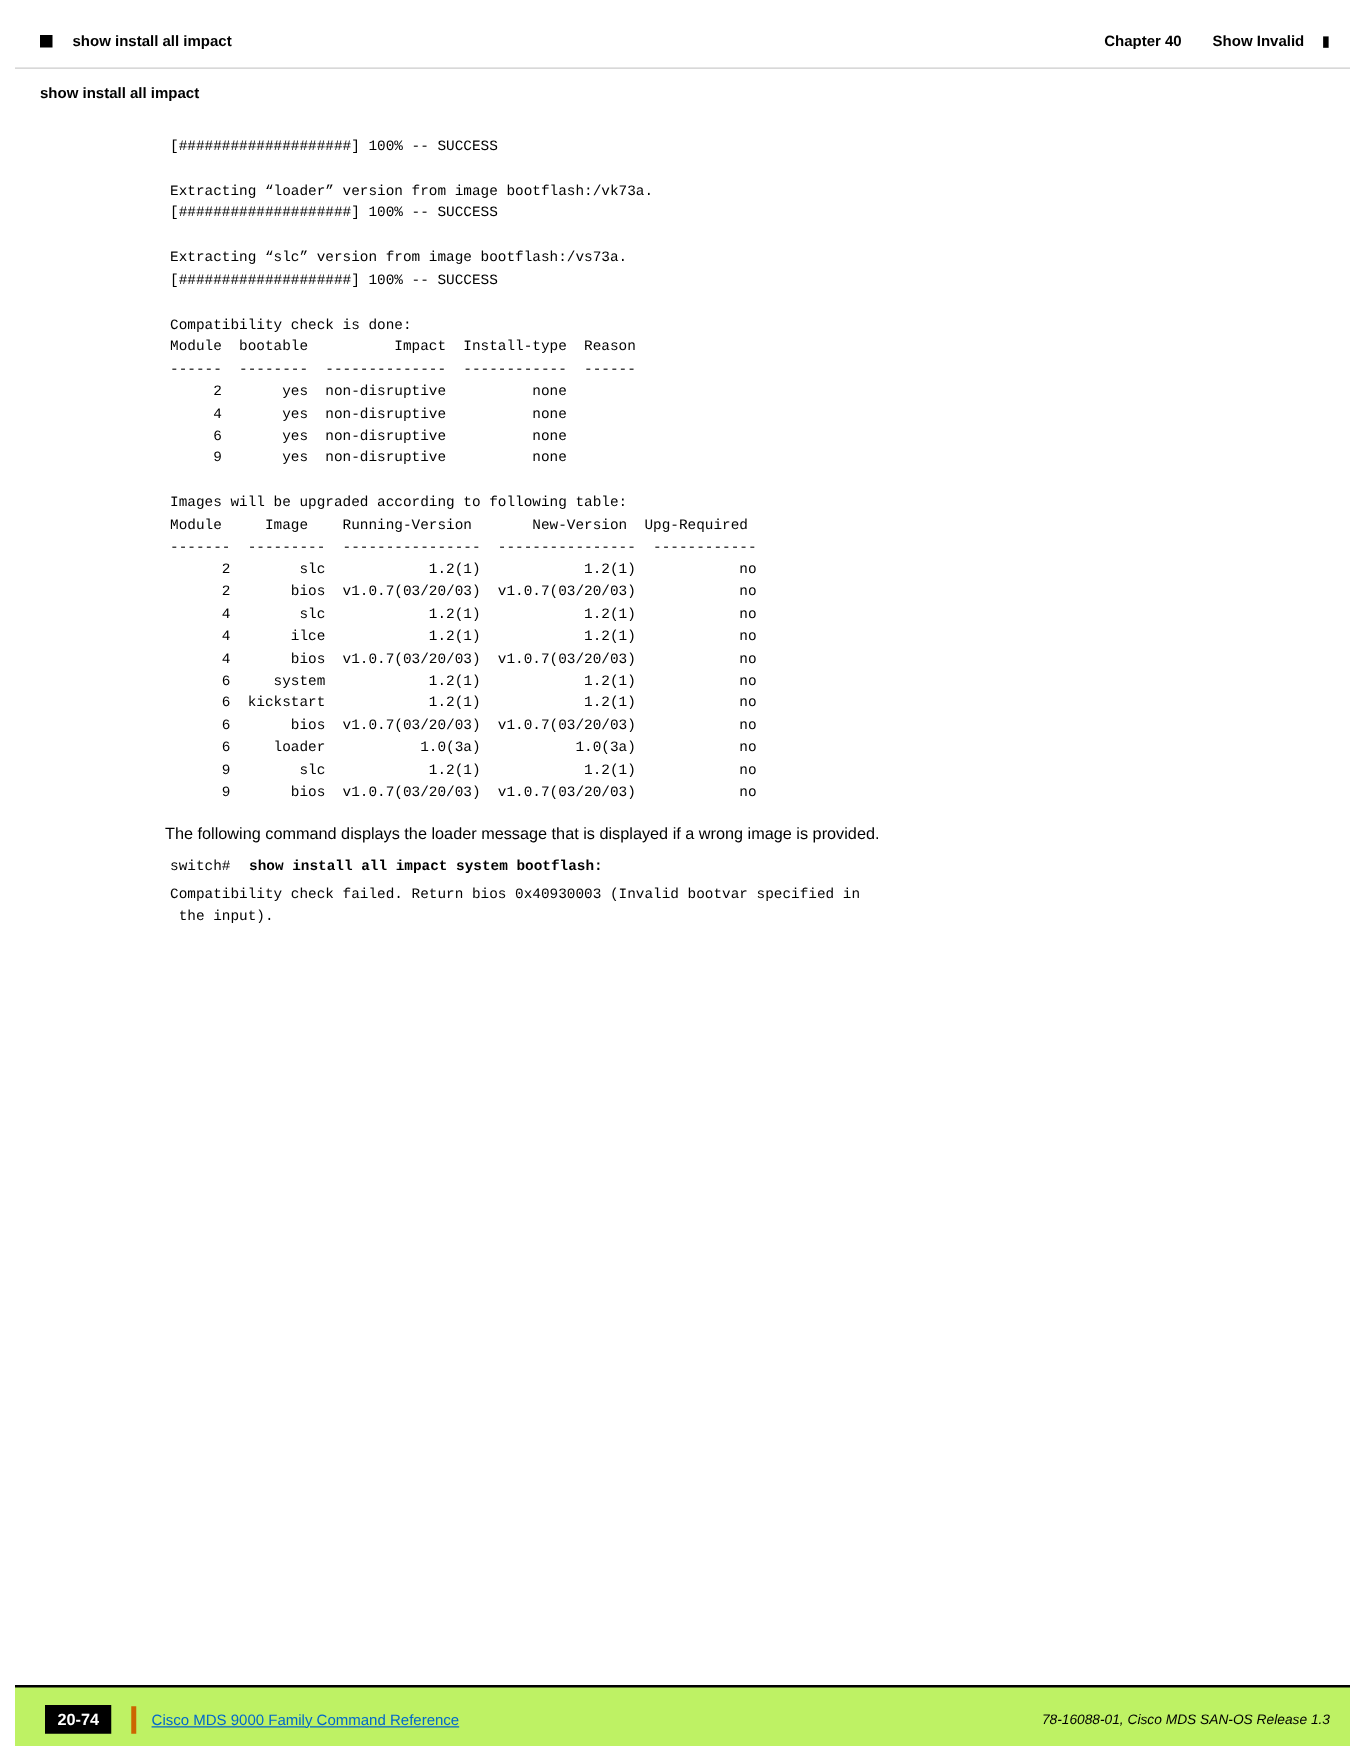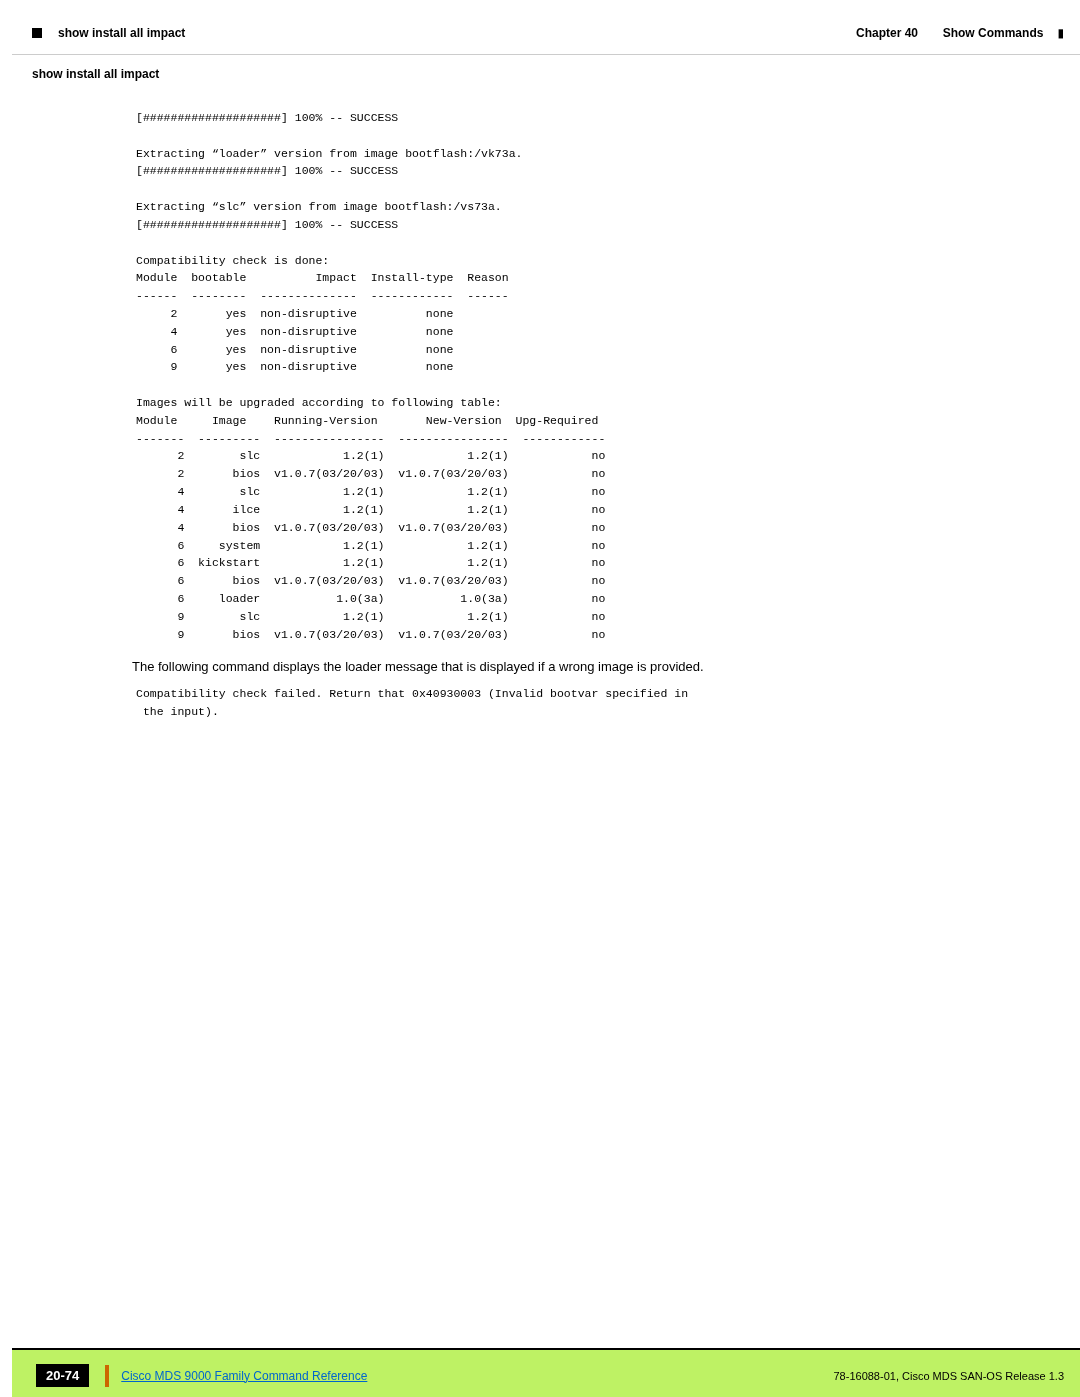--- a/index.html
+++ b/index.html
@@ -129,33 +129,34 @@
     .footer-bar-accent {
       width: 4px;
       height: 22px;
       background: #cc6600;
       display: inline-block;
       margin-right: 8px;
     }
     .footer-right {
       font-size: 11px;
       color: #000000;
+      font-style: italic;
     }
   </style>
 </head>
 <body>
 
 <div class="header">
   <div class="header-left">
     <span class="header-square"></span>
     <span class="header-section-title">show install all impact</span>
   </div>
   <div class="header-right">
     <span>Chapter 40</span>&nbsp;&nbsp;&nbsp;&nbsp;
-    <span>Show Commands</span>
+    <span>Show Invalid</span>
     &nbsp;&nbsp;▮
   </div>
 </div>
 
 <div class="subheader">
   <span>show install all impact</span>
 </div>
 
 <div class="main-content">
 
@@ -185,22 +186,25 @@
       4       bios  v1.0.7(03/20/03)  v1.0.7(03/20/03)            no
       6     system            1.2(1)            1.2(1)            no
       6  kickstart            1.2(1)            1.2(1)            no
       6       bios  v1.0.7(03/20/03)  v1.0.7(03/20/03)            no
       6     loader           1.0(3a)           1.0(3a)            no
       9        slc            1.2(1)            1.2(1)            no
       9       bios  v1.0.7(03/20/03)  v1.0.7(03/20/03)            no</div>
 
   <p class="narrative-text">The following command displays the loader message that is displayed if a wrong image is provided.</p>
 
-
-  <div class="cmd-output">Compatibility check failed. Return that 0x40930003 (Invalid bootvar specified in
+  <div class="cmd-line">
+    <span>switch# </span><span class="bold">show install all impact system bootflash:</span>
+  </div>
+
+  <div class="cmd-output">Compatibility check failed. Return bios 0x40930003 (Invalid bootvar specified in
  the input).</div>
 
 </div>
 
 <div class="footer">
   <div class="footer-left">
     <span class="footer-page-num">20-74</span>
     <span class="footer-bar-accent"></span>
     <a class="footer-link" href="#">Cisco MDS 9000 Family Command Reference</a>
   </div>

